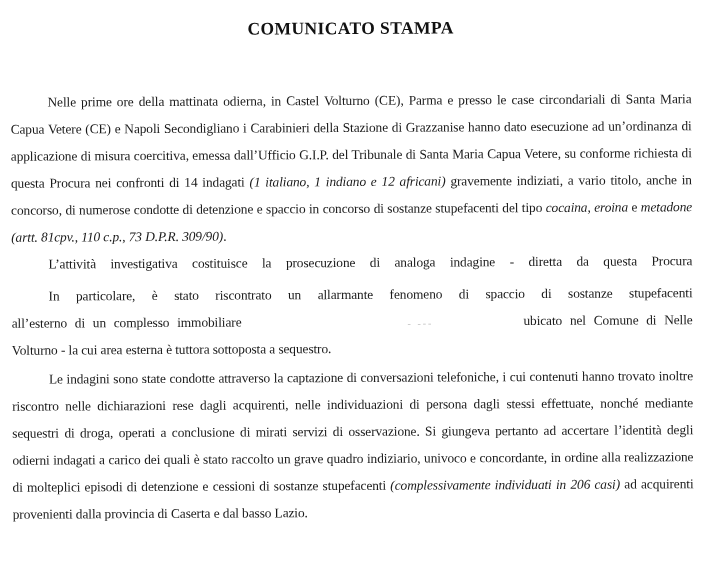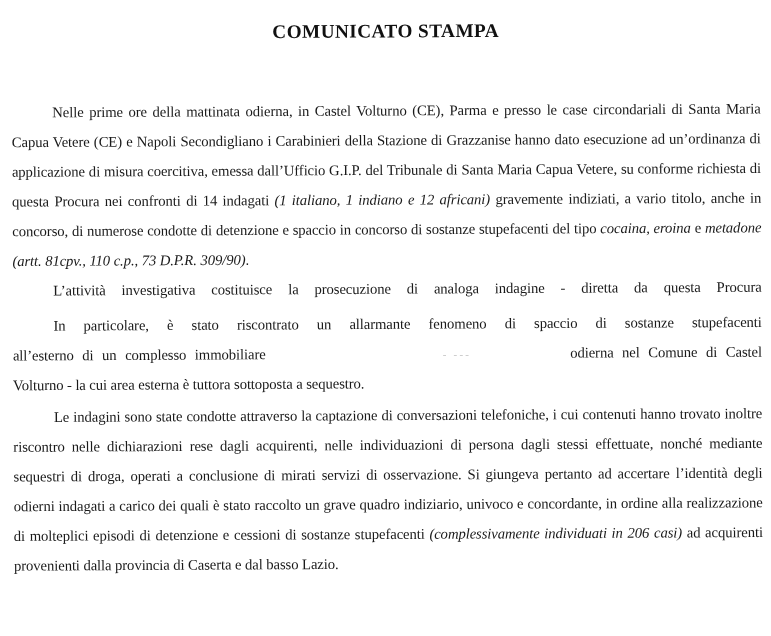--- a/index.html
+++ b/index.html
@@ -80,21 +80,21 @@
 
     <p class="para force-fill">L’attività investigativa costituisce la prosecuzione di analoga indagine - diretta da questa Procura</p>
 
     <div class="p3">
       <div class="jline">In particolare, è stato riscontrato un allarmante fenomeno di spaccio di sostanze stupefacenti</div>
       <div class="gap-line">
         <span class="seg">all’esterno di un complesso immobiliare</span>
         <span class="gap-spacer">
             <span class="redaction-mark">- ---</span>
           </span>
-        <span class="seg">odierna nel Comune di Castel</span>
+        <span class="seg">ubicato nel Comune di Nelle</span>
       </div>
       <div class="plain-line">Volturno - la cui area esterna è tuttora sottoposta a sequestro.</div>
     </div>
 
     <p class="para p4"><span>Le indagini sono state condotte attraverso la captazione di conversazioni telefoniche, i cui contenuti hanno trovato inoltre riscontro nelle dichiarazioni rese dagli acquirenti, nelle individuazioni di persona dagli stessi effettuate, nonché mediante sequestri di droga, operati a conclusione di mirati servizi di osservazione. Si giungeva pertanto ad accertare l’identità degli odierni indagati a carico dei quali è stato raccolto un grave quadro indiziario, univoco e concordante, in ordine alla realizzazione di molteplici episodi di detenzione e cessioni di sostanze stupefacenti </span><span class="it">(complessivamente individuati in 206 casi)</span><span> ad acquirenti provenienti dalla provincia di Caserta e dal basso Lazio.</span></p>
 
   </div>
 </div>
 
 </body></html>

